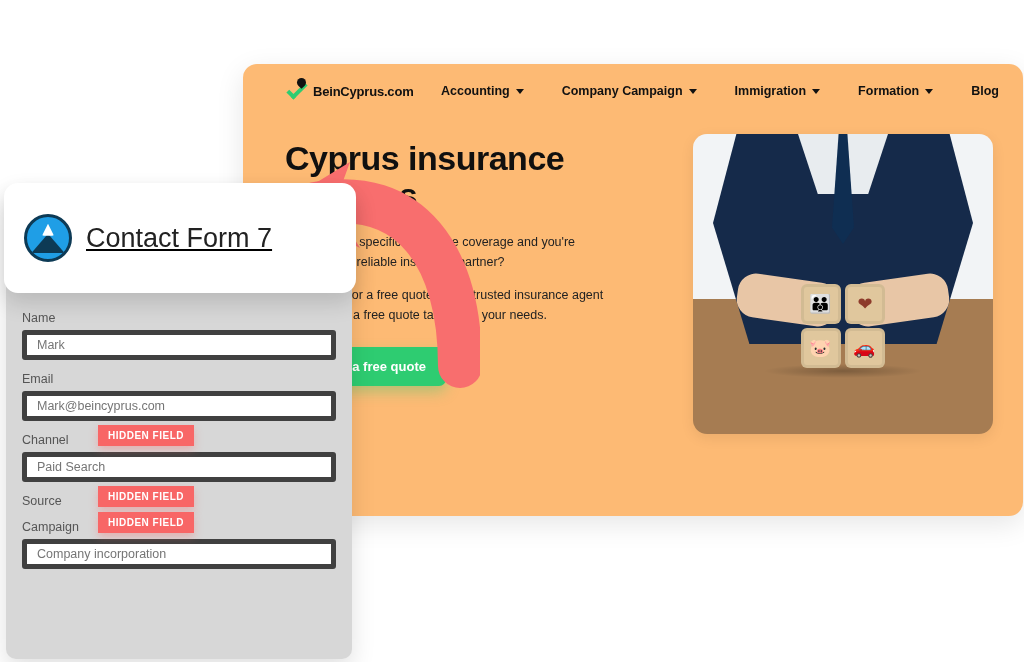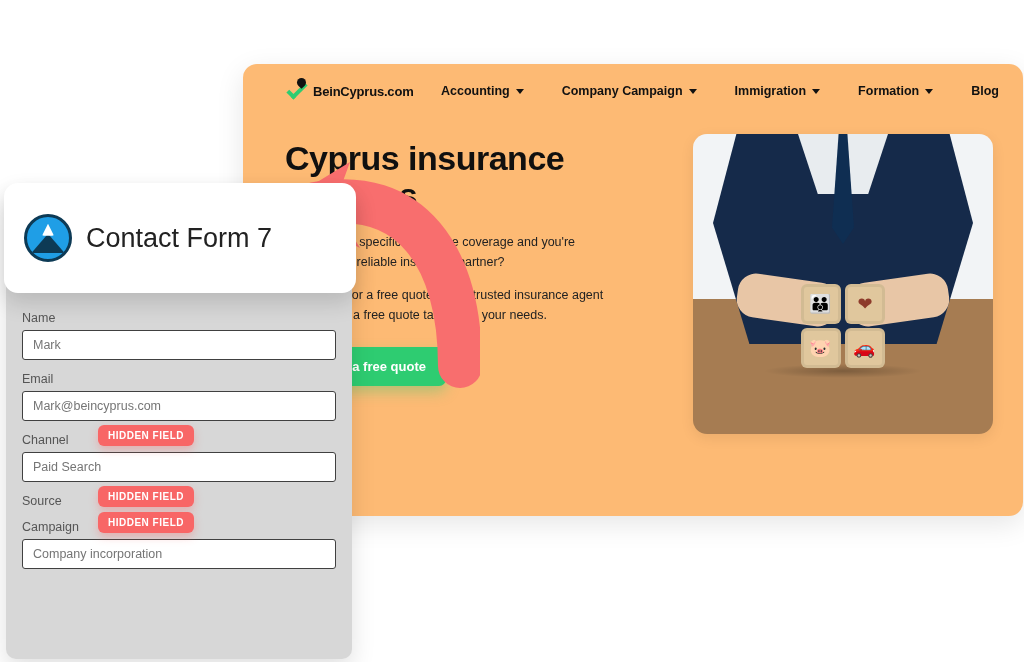--- a/index.html
+++ b/index.html
@@ -88,20 +88,21 @@
     box-shadow: 0 10px 24px rgba(0,0,0,.12);
   }
   .form-header {
     position:absolute; left:-2px; top:-6px;
     width: 352px; height: 110px;
     background:#fff;
     border-radius: 14px;
     box-shadow: 0 10px 22px rgba(0,0,0,.14);
     display:flex; align-items:center; gap:14px;
     padding: 0 20px;
+    text-decoration: underline;
   }
   .cf7-logo {
     width: 48px; height: 48px; border-radius: 50%;
     background:#1f9ee6; position:relative; overflow:hidden;
     border: 3px solid #0d3a55;
   }
   .cf7-logo::before {
     content:""; position:absolute; left:10%; right:10%; bottom:14%; top:40%;
     background:#0d3a55;
     clip-path: polygon(50% 0,100% 100%,0 100%);
@@ -111,29 +112,29 @@
     width:12px; height:12px; background:#fff; border-radius:2px;
     clip-path: polygon(50% 0,100% 100%,0 100%);
   }
   .cf7-title { font-size: 27px; font-weight:400; color:#222; }
 
   .form-body { position:absolute; top:122px; left:16px; right:16px; }
   .field { margin-bottom: 12px; position: relative; }
   .field-label { font-size:12.5px; color:#555; margin-bottom:5px; display:block; }
   .field-input {
     width:100%; height:30px;
-    background:#fff; border:1px solid #404040; border-radius:3px;
+    background:#fff; border:5px solid #404040; border-radius:3px;
     padding: 0 10px; font-size:12.5px; color:#b4b4b4;
   }
   .hidden-pill{
     position:absolute; top:-8px; left:76px;
     background:#f86666; color:#fff;
     font-size:10px; font-weight:800;
     letter-spacing:.5px;
-    border-radius:6px; padding:5px 10px;
+    border-radius:0; padding:5px 10px;
     box-shadow: 0 4px 8px rgba(248,102,102,.35);
   }
 
   
   .arrow-svg { position:absolute; left:260px; top:156px; width:220px; height:250px; pointer-events:none; }
 </style>
 </head>
 <body>
 
 <div class="site-card">

